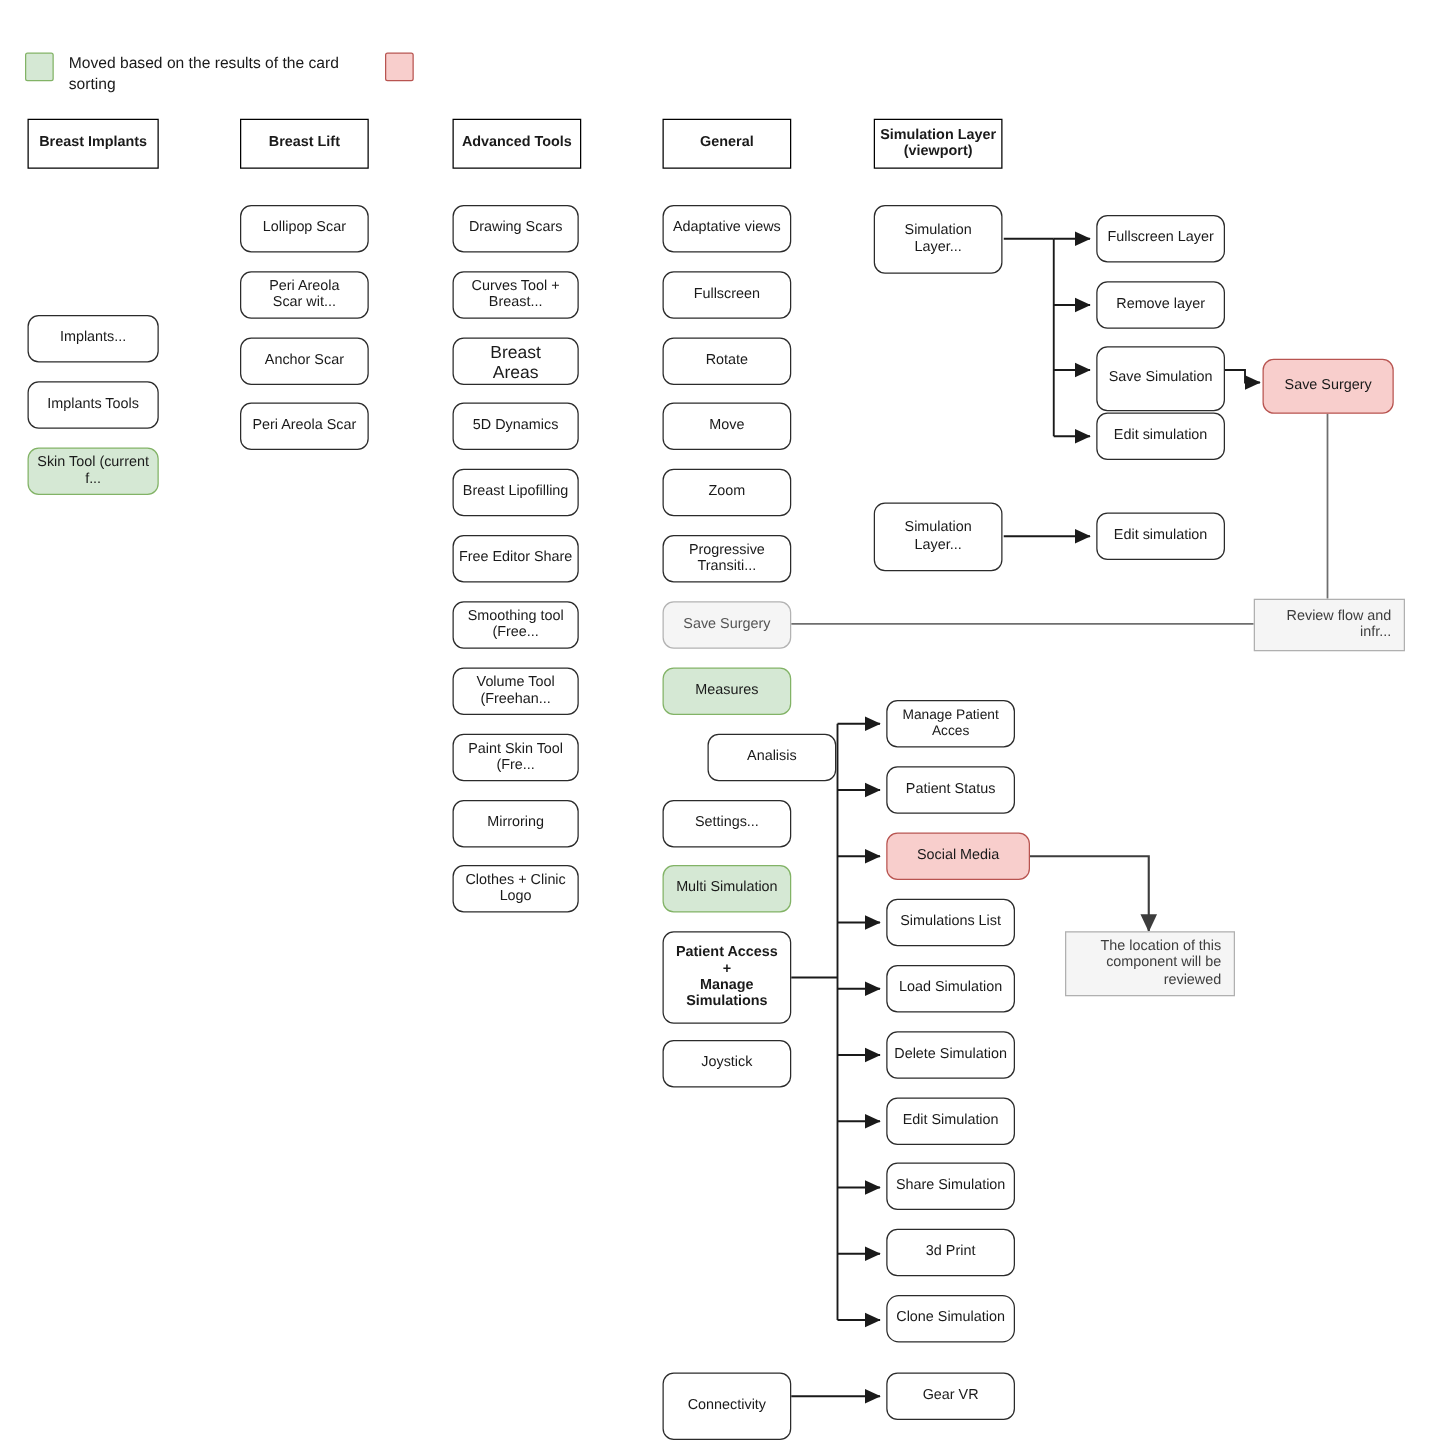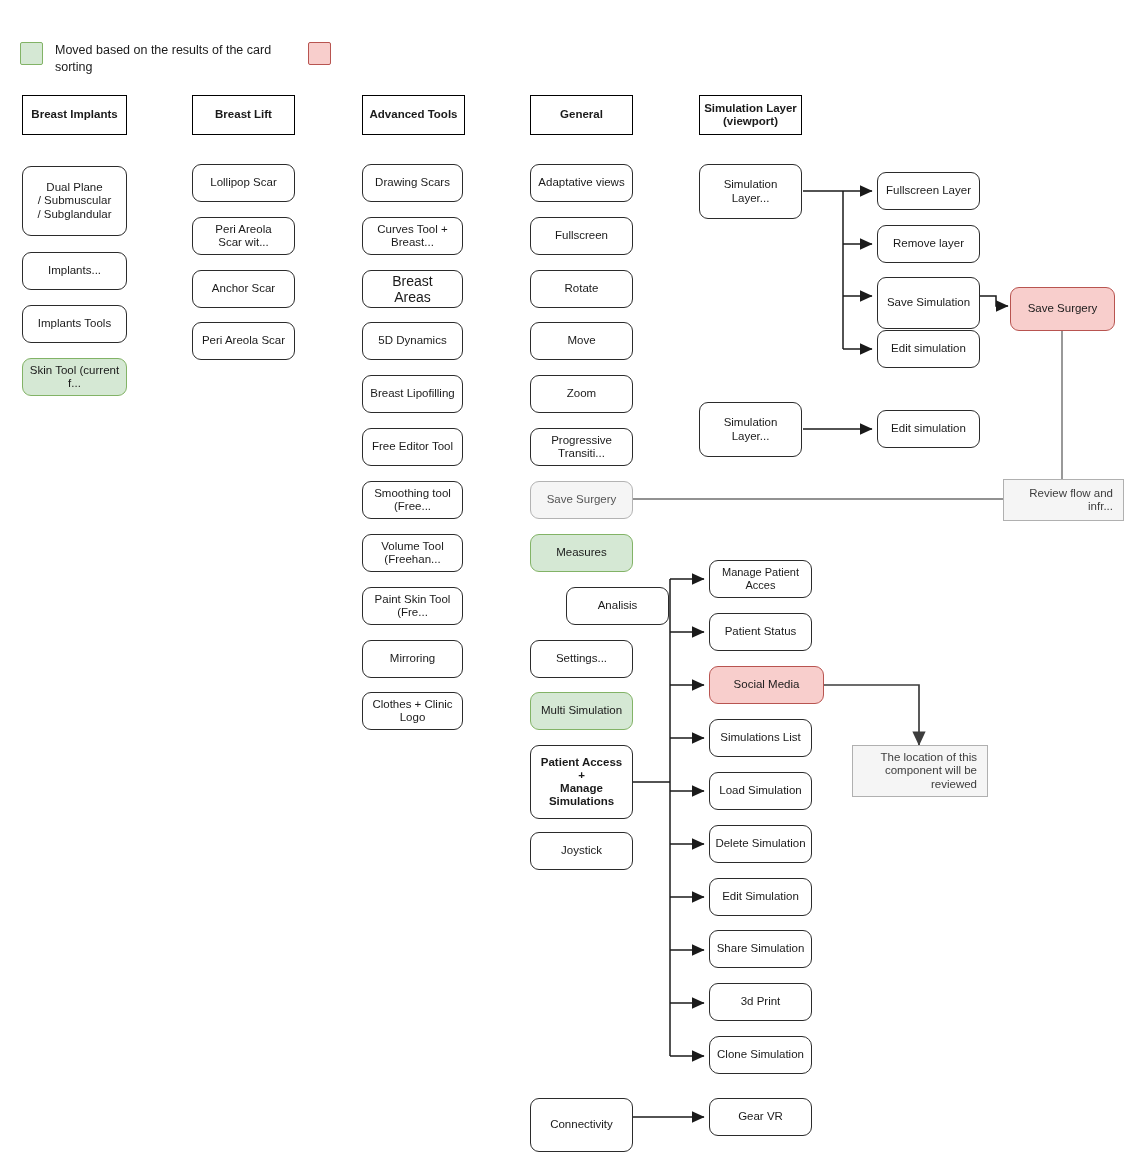--- a/index.html
+++ b/index.html
@@ -86,41 +86,38 @@
     <div class="legend-swatch red"></div>
   </div>
 
   <div class="node header" style="left:22px;top:95px;width:105px;height:40px;">Breast Implants</div>
   <div class="node header" style="left:192px;top:95px;width:103px;height:40px;">Breast Lift</div>
   <div class="node header" style="left:362px;top:95px;width:103px;height:40px;">Advanced Tools</div>
   <div class="node header" style="left:530px;top:95px;width:103px;height:40px;">General</div>
   <div class="node header" style="left:699px;top:95px;width:103px;height:40px;">Simulation Layer
 (viewport)</div>
 
-  <div class="node" style="left:22px;top:166px;width:105px;height:70px;">Dual Plane
-/ Submuscular
-/ Subglandular</div>
   <div class="node" style="left:22px;top:252px;width:105px;height:38px;">Implants...</div>
   <div class="node" style="left:22px;top:305px;width:105px;height:38px;">Implants Tools</div>
   <div class="node green" style="left:22px;top:358px;width:105px;height:38px;">Skin Tool (current f...</div>
 
   <div class="node" style="left:192px;top:164px;width:103px;height:38px;">Lollipop Scar</div>
   <div class="node" style="left:192px;top:217px;width:103px;height:38px;">Peri Areola
 Scar wit...</div>
   <div class="node" style="left:192px;top:270px;width:103px;height:38px;">Anchor Scar</div>
   <div class="node" style="left:192px;top:322px;width:103px;height:38px;">Peri Areola Scar</div>
 
   <div class="node" style="left:362px;top:164px;width:101px;height:38px;">Drawing Scars</div>
   <div class="node" style="left:362px;top:217px;width:101px;height:38px;">Curves Tool +
 Breast...</div>
   <div class="node" style="left:362px;top:270px;width:101px;height:38px;font-size:14px;">Breast
 Areas</div>
   <div class="node" style="left:362px;top:322px;width:101px;height:38px;">5D Dynamics</div>
   <div class="node" style="left:362px;top:375px;width:101px;height:38px;">Breast Lipofilling</div>
-  <div class="node" style="left:362px;top:428px;width:101px;height:38px;">Free Editor Tool</div>
+  <div class="node" style="left:362px;top:428px;width:101px;height:38px;">Free Editor Share</div>
   <div class="node" style="left:362px;top:481px;width:101px;height:38px;">Smoothing tool
 (Free...</div>
   <div class="node" style="left:362px;top:534px;width:101px;height:38px;">Volume Tool
 (Freehan...</div>
   <div class="node" style="left:362px;top:587px;width:101px;height:38px;">Paint Skin Tool (Fre...</div>
   <div class="node" style="left:362px;top:640px;width:101px;height:38px;">Mirroring</div>
   <div class="node" style="left:362px;top:692px;width:101px;height:38px;">Clothes + Clinic Logo</div>
 
   <div class="node" style="left:530px;top:164px;width:103px;height:38px;">Adaptative views</div>
   <div class="node" style="left:530px;top:217px;width:103px;height:38px;">Fullscreen</div>

